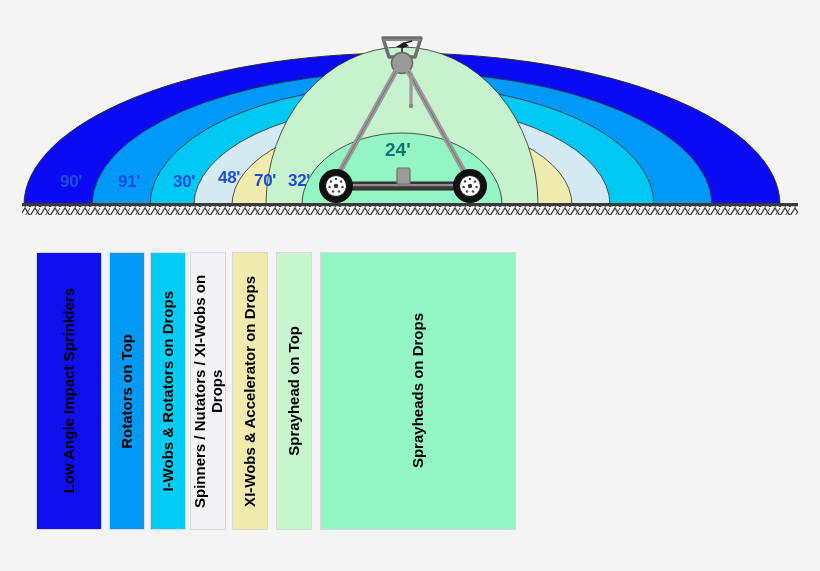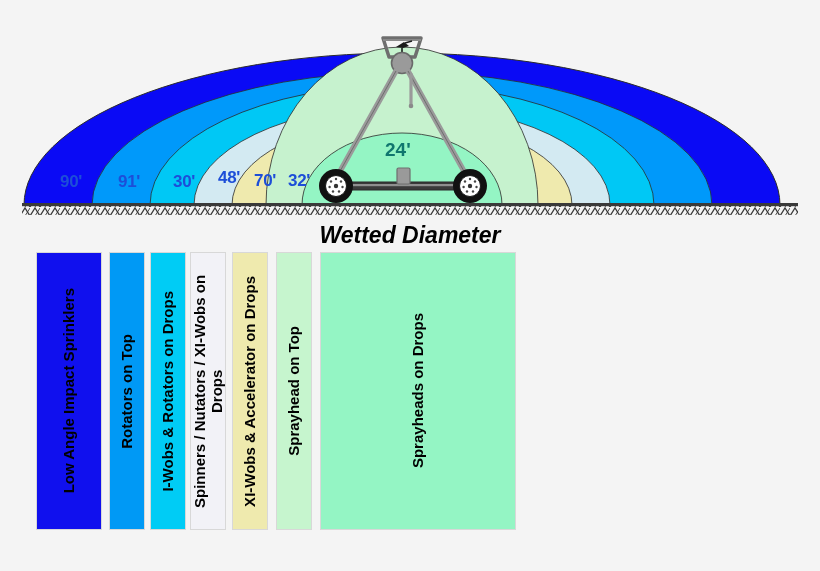--- a/index.html
+++ b/index.html
@@ -201,21 +201,20 @@
     <div class="arc-label" style="left:60px;  top:172px;">90'</div>
     <div class="arc-label" style="left:118px; top:172px;">91'</div>
     <div class="arc-label" style="left:173px; top:172px;">30'</div>
     <div class="arc-label" style="left:218px; top:168px;">48'</div>
     <div class="arc-label" style="left:254px; top:171px;">70'</div>
     <div class="arc-label" style="left:288px; top:171px;">32'</div>
 
     <div class="span-label" style="left:385px; top:139px;">24'</div>
   </div>
 
-  <div id="title">Wetted Diameter</div>
 
   <div id="legend">
 
     <div class="legend-block" style="left:36px; width:66px; background:#1010EE;">
       <span class="legend-label">Low Angle Impact Sprinklers</span>
     </div>
 
     <div class="legend-block" style="left:109px; width:36px; background:#0099F5;">
       <span class="legend-label">Rotators on Top</span>
     </div>

